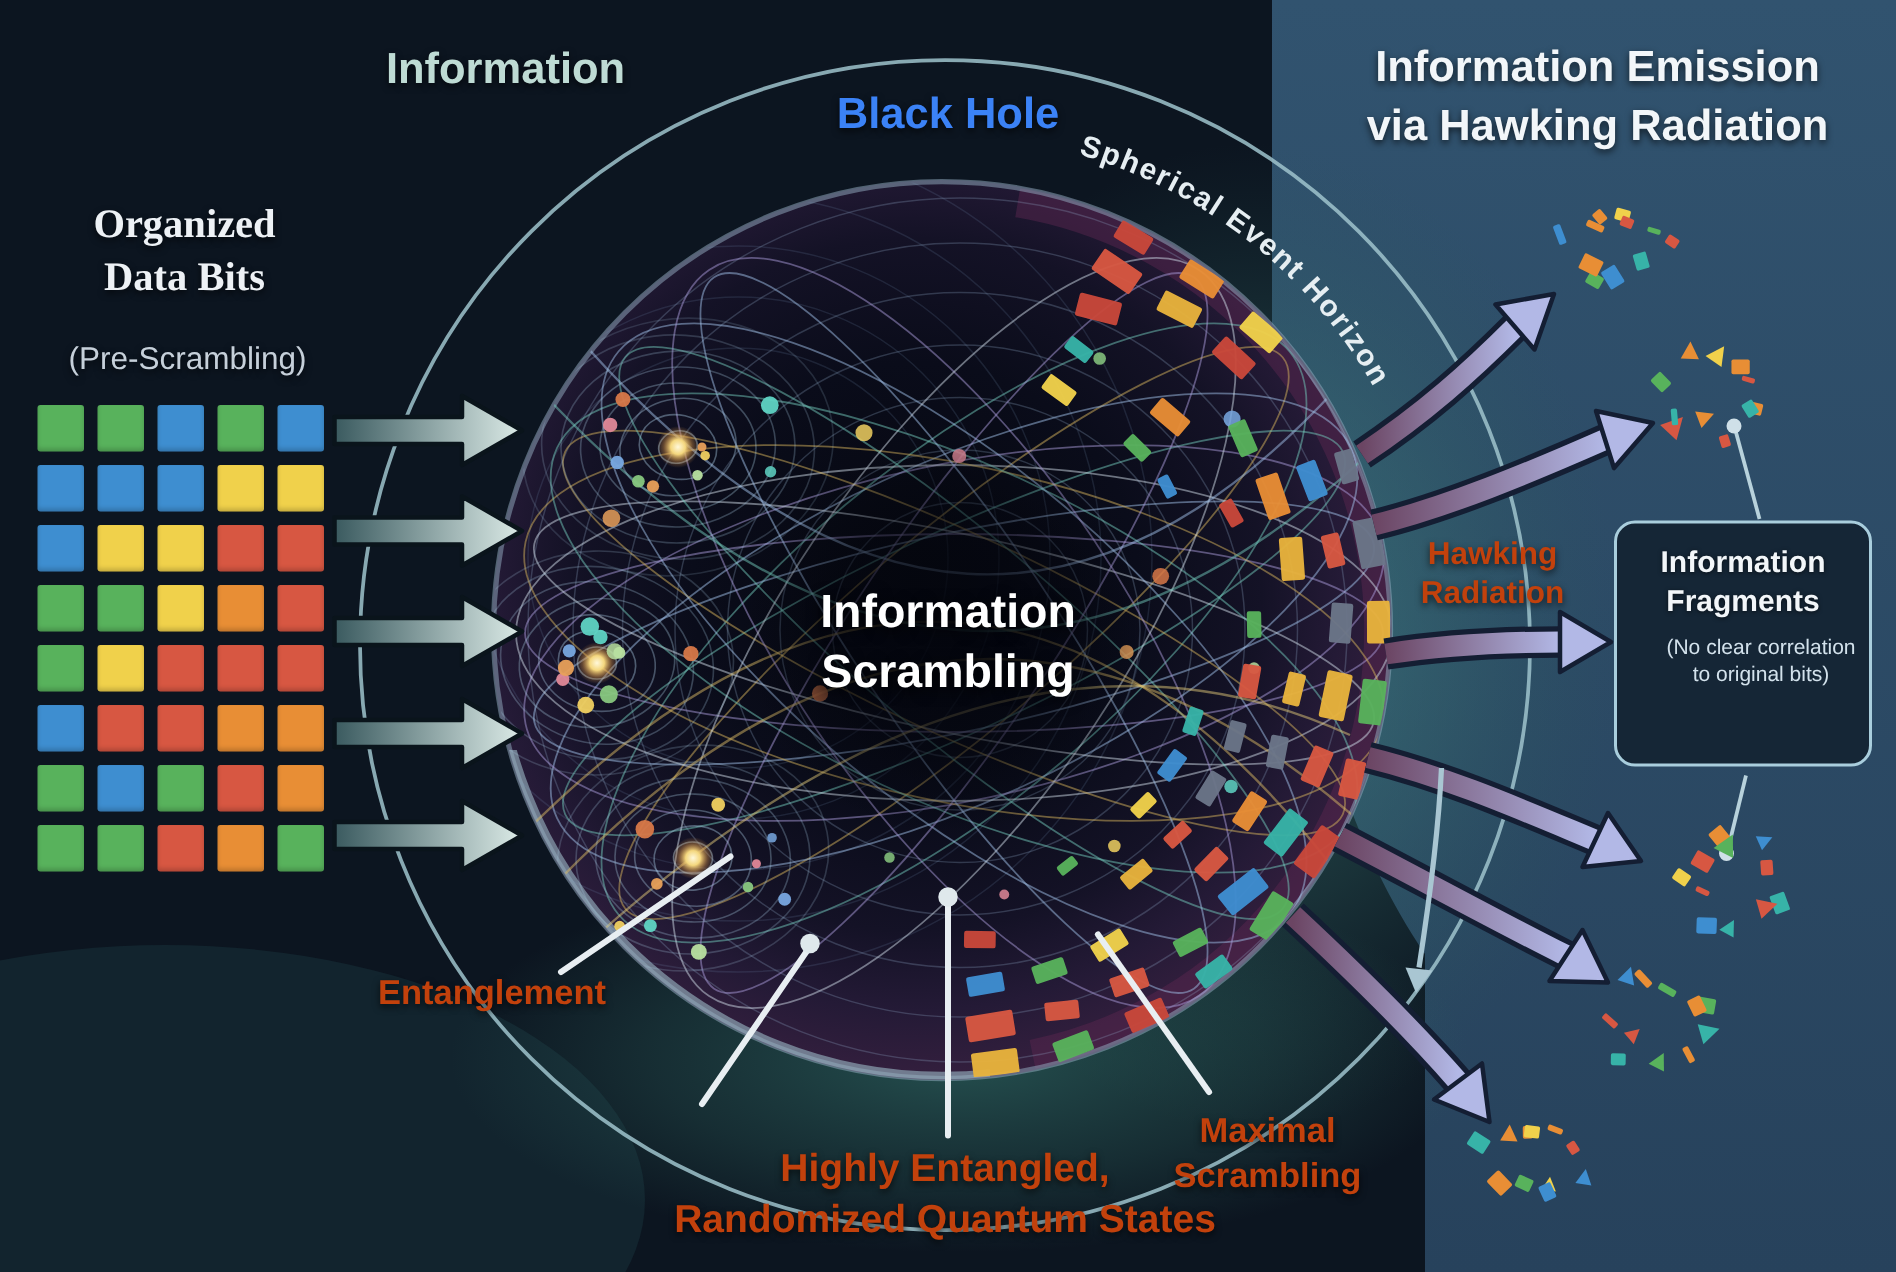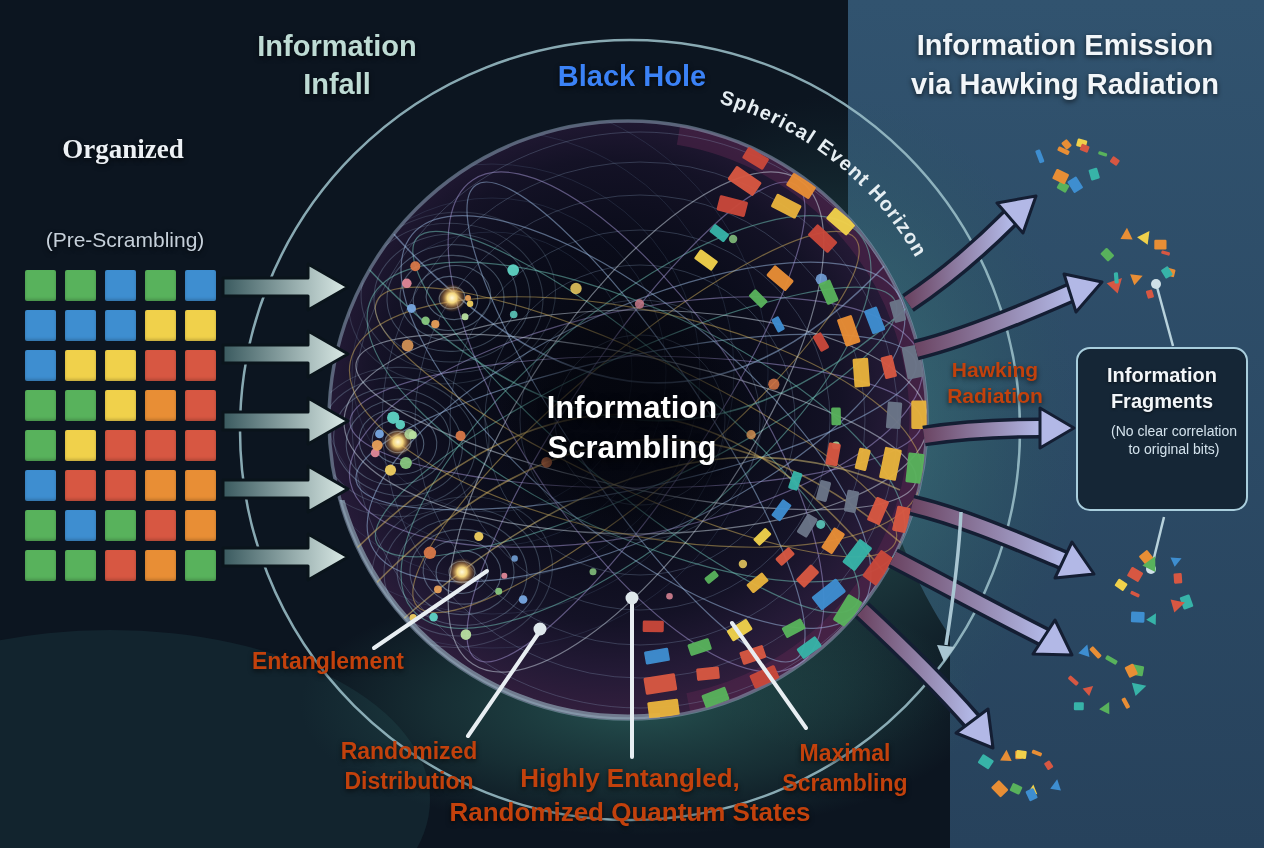--- a/index.html
+++ b/index.html
@@ -390,20 +390,21 @@
           <rect x="1026.1" y="790.3" width="11.0" height="8.8" rx="1.2" fill="#3e8ed0" transform="rotate(65 1031.6 794.7)"></rect>
           <rect x="1010.8" y="784.6" width="10.6" height="8.5" rx="1.2" fill="#58b25c" transform="rotate(25 1016.1 788.8)"></rect>
           <rect x="992.8" y="783.2" width="13.9" height="11.1" rx="1.2" fill="#e88e35" transform="rotate(46 999.8 788.7)"></rect>
           <rect x="979.3" y="756.5" width="13.0" height="10.4" rx="1.2" fill="#37b3a8" transform="rotate(33 985.8 761.7)"></rect>
         </g>
       </g>
 </svg>
 
 <div class="txt organized">
   <div>Organized</div>
+  <div>Data Bits</div>
 </div>
 <div class="txt presub">(Pre-Scrambling)</div>
 
 <div class="bit-grid">
       <div class="bit" style="background: rgb(88, 178, 92);"></div>
       <div class="bit" style="background: rgb(88, 178, 92);"></div>
       <div class="bit" style="background: rgb(62, 142, 208);"></div>
       <div class="bit" style="background: rgb(88, 178, 92);"></div>
       <div class="bit" style="background: rgb(62, 142, 208);"></div>
       <div class="bit" style="background: rgb(62, 142, 208);"></div>
@@ -438,21 +439,20 @@
       <div class="bit" style="background: rgb(232, 142, 53);"></div>
       <div class="bit" style="background: rgb(88, 178, 92);"></div>
       <div class="bit" style="background: rgb(88, 178, 92);"></div>
       <div class="bit" style="background: rgb(215, 87, 66);"></div>
       <div class="bit" style="background: rgb(232, 142, 53);"></div>
       <div class="bit" style="background: rgb(88, 178, 92);"></div>
     </div>
 
 <div class="txt infall">
   <div>Information</div>
-  <div>Infall</div>
 </div>
 
 <div class="txt blackhole">Black Hole</div>
 
 <div class="txt emission">
   <div>Information Emission</div>
   <div>via Hawking Radiation</div>
 </div>
 
 <div class="txt scrambling">
@@ -472,24 +472,20 @@
   </div>
   <div class="fb-note">
     <div>(No clear correlation</div>
     <div>to original bits)</div>
   </div>
 </div>
 
 <div class="txt strong">
   <div>Entanglement</div>
 </div>
-<div class="txt randomized">
-  <div>Randomized</div>
-  <div>Distribution</div>
-</div>
 <div class="txt highly">
   <div>Highly Entangled,</div>
   <div>Randomized Quantum States</div>
 </div>
 <div class="txt maximal">
   <div>Maximal</div>
   <div>Scrambling</div>
 </div>
 
 </div>

